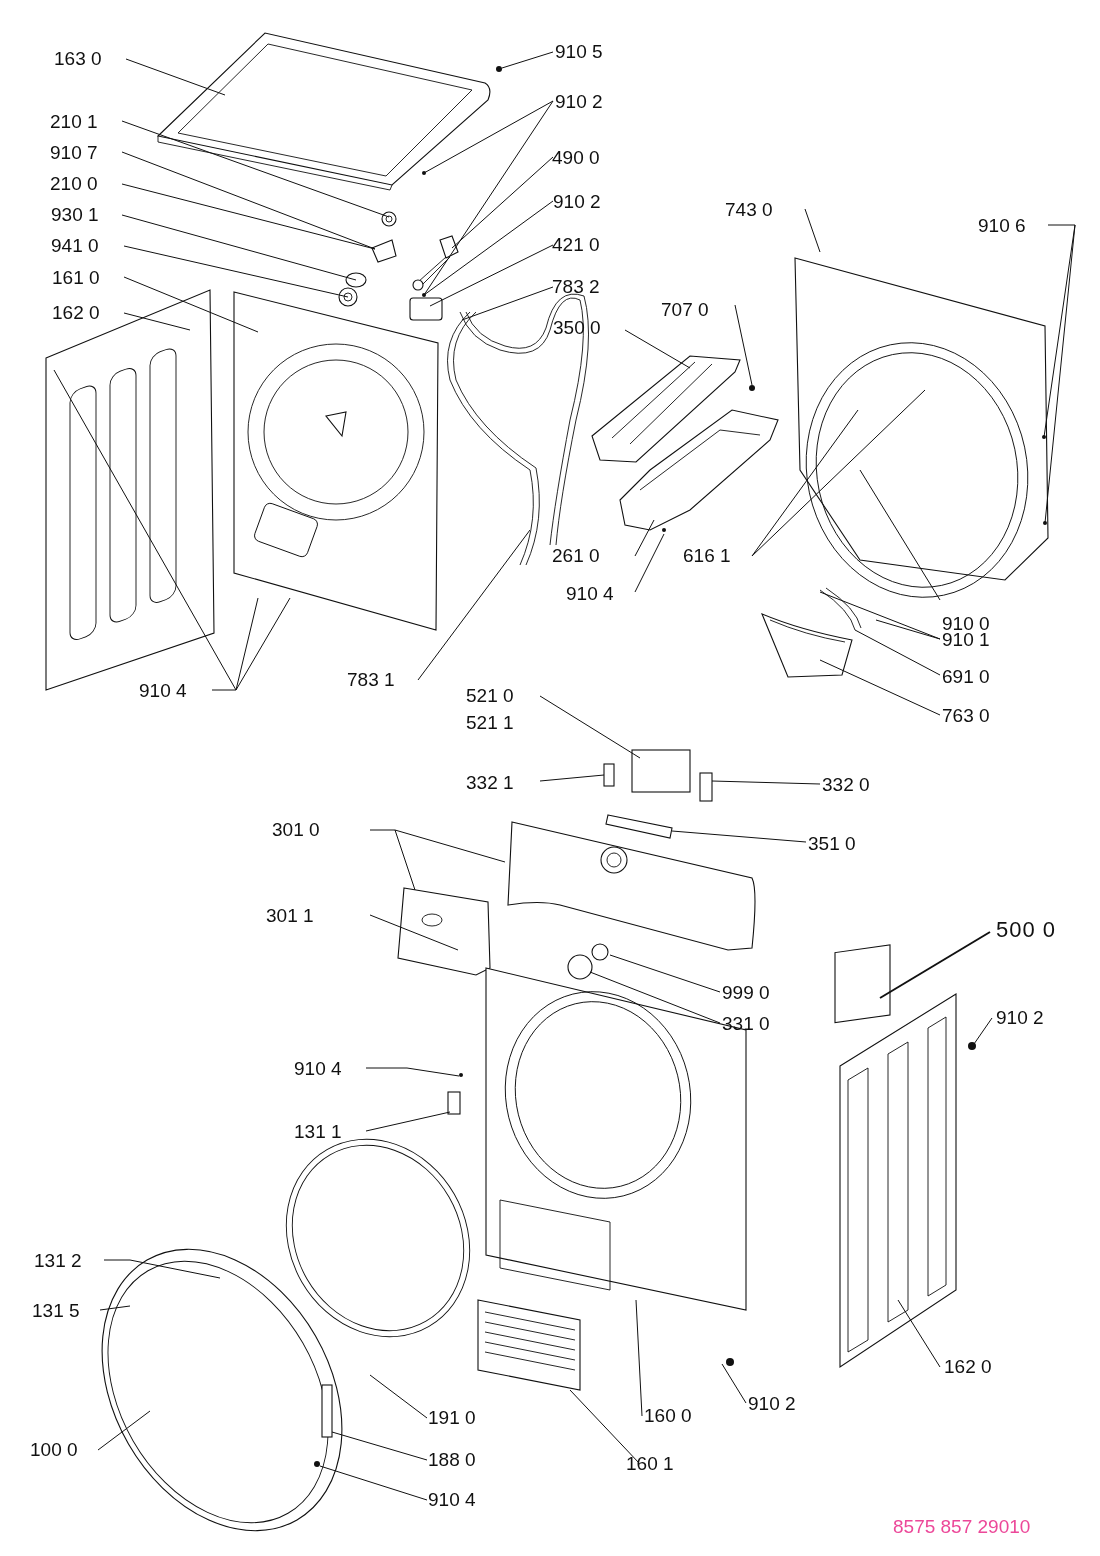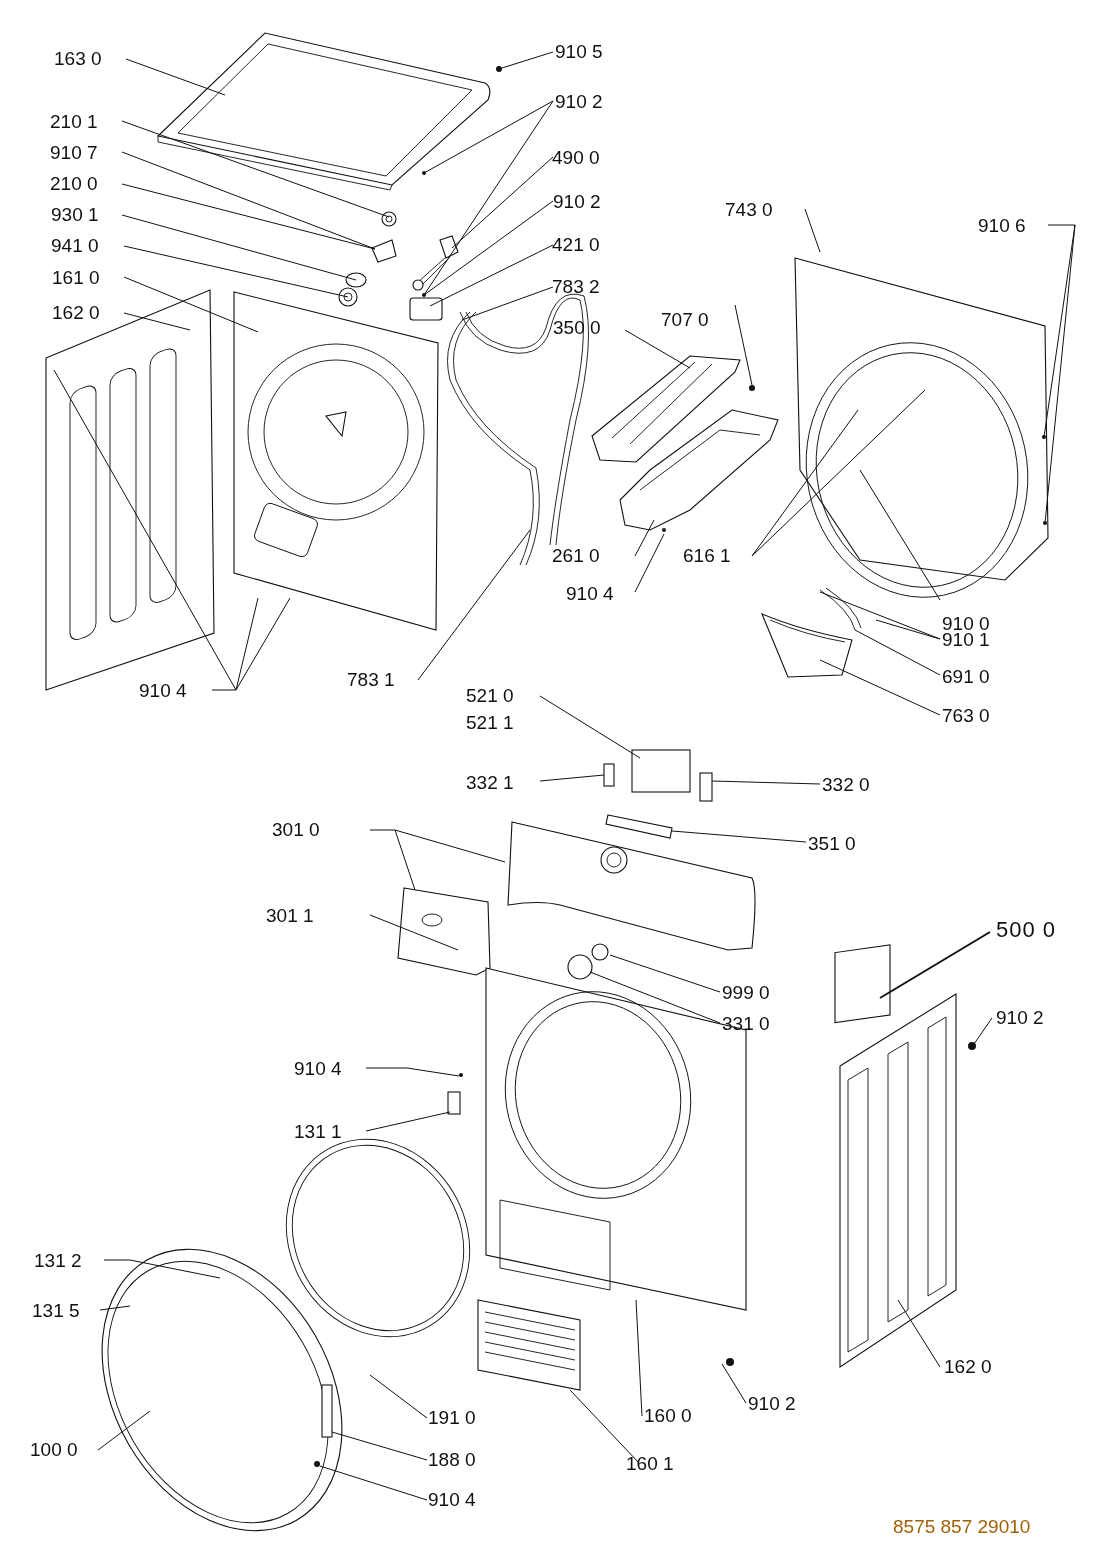--- a/index.html
+++ b/index.html
@@ -1,21 +1,21 @@
 <!DOCTYPE html>
 <html><head>
 <meta charset="utf-8">
 <style>
   html, body { margin:0; padding:0; background:#ffffff; }
   body { width:1100px; height:1556px; position:relative; overflow:hidden;
          font-family:"Liberation Sans", sans-serif; color:#000; }
   #diagram { position:absolute; left:0; top:0; width:1100px; height:1556px; }
   .lbl { position:absolute; font-size:19px; line-height:20px; white-space:nowrap; color:#111; }
   .lbl.big { font-size:22px; font-weight:normal; letter-spacing:1px; }
-  .docnum { position:absolute; left:893px; top:1516px; font-size:19px; color:#a16207; }
+  .docnum { position:absolute; left:893px; top:1516px; font-size:19px; color:#ec4899; }
   svg .part { fill:#fff; stroke:#111; stroke-width:1.1; }
   svg .part-thin { fill:none; stroke:#111; stroke-width:0.9; }
   svg .lead { fill:none; stroke:#111; stroke-width:1; }
   svg .dot { fill:#111; }
 </style>
 </head>
 <body>
 
 <div id="diagram">
   <svg width="1100" height="1556" viewBox="0 0 1100 1556">
@@ -205,21 +205,21 @@
   <span class="lbl" style="left:50px;top:174px">210 0</span>
   <span class="lbl" style="left:51px;top:205px">930 1</span>
   <span class="lbl" style="left:51px;top:236px">941 0</span>
   <span class="lbl" style="left:52px;top:268px">161 0</span>
   <span class="lbl" style="left:52px;top:303px">162 0</span>
   <span class="lbl" style="left:552px;top:148px">490 0</span>
   <span class="lbl" style="left:553px;top:192px">910 2</span>
   <span class="lbl" style="left:552px;top:235px">421 0</span>
   <span class="lbl" style="left:552px;top:277px">783 2</span>
   <span class="lbl" style="left:553px;top:318px">350 0</span>
-  <span class="lbl" style="left:661px;top:310px">707 0</span>
+  <span class="lbl" style="left:661px;top:300px">707 0</span>
   <span class="lbl" style="left:725px;top:200px">743 0</span>
   <span class="lbl" style="left:978px;top:216px">910 6</span>
   <span class="lbl" style="left:552px;top:546px">261 0</span>
   <span class="lbl" style="left:566px;top:584px">910 4</span>
   <span class="lbl" style="left:683px;top:546px">616 1</span>
   <span class="lbl" style="left:942px;top:614px">910 0</span>
   <span class="lbl" style="left:942px;top:630px">910 1</span>
   <span class="lbl" style="left:942px;top:667px">691 0</span>
   <span class="lbl" style="left:942px;top:706px">763 0</span>
   <span class="lbl" style="left:139px;top:681px">910 4</span>

